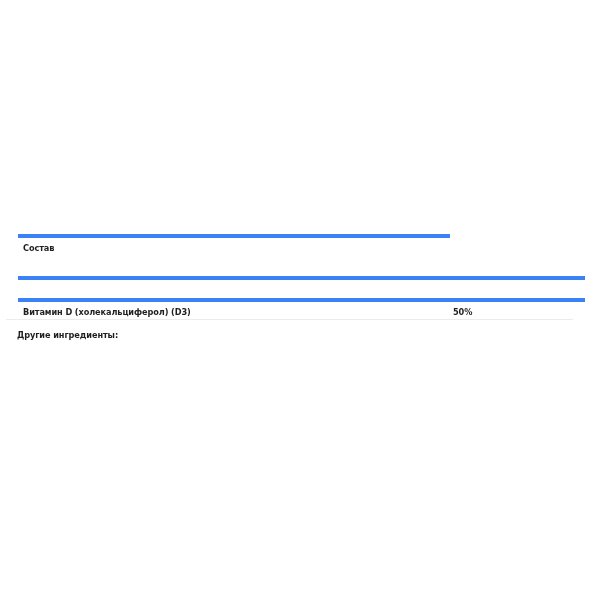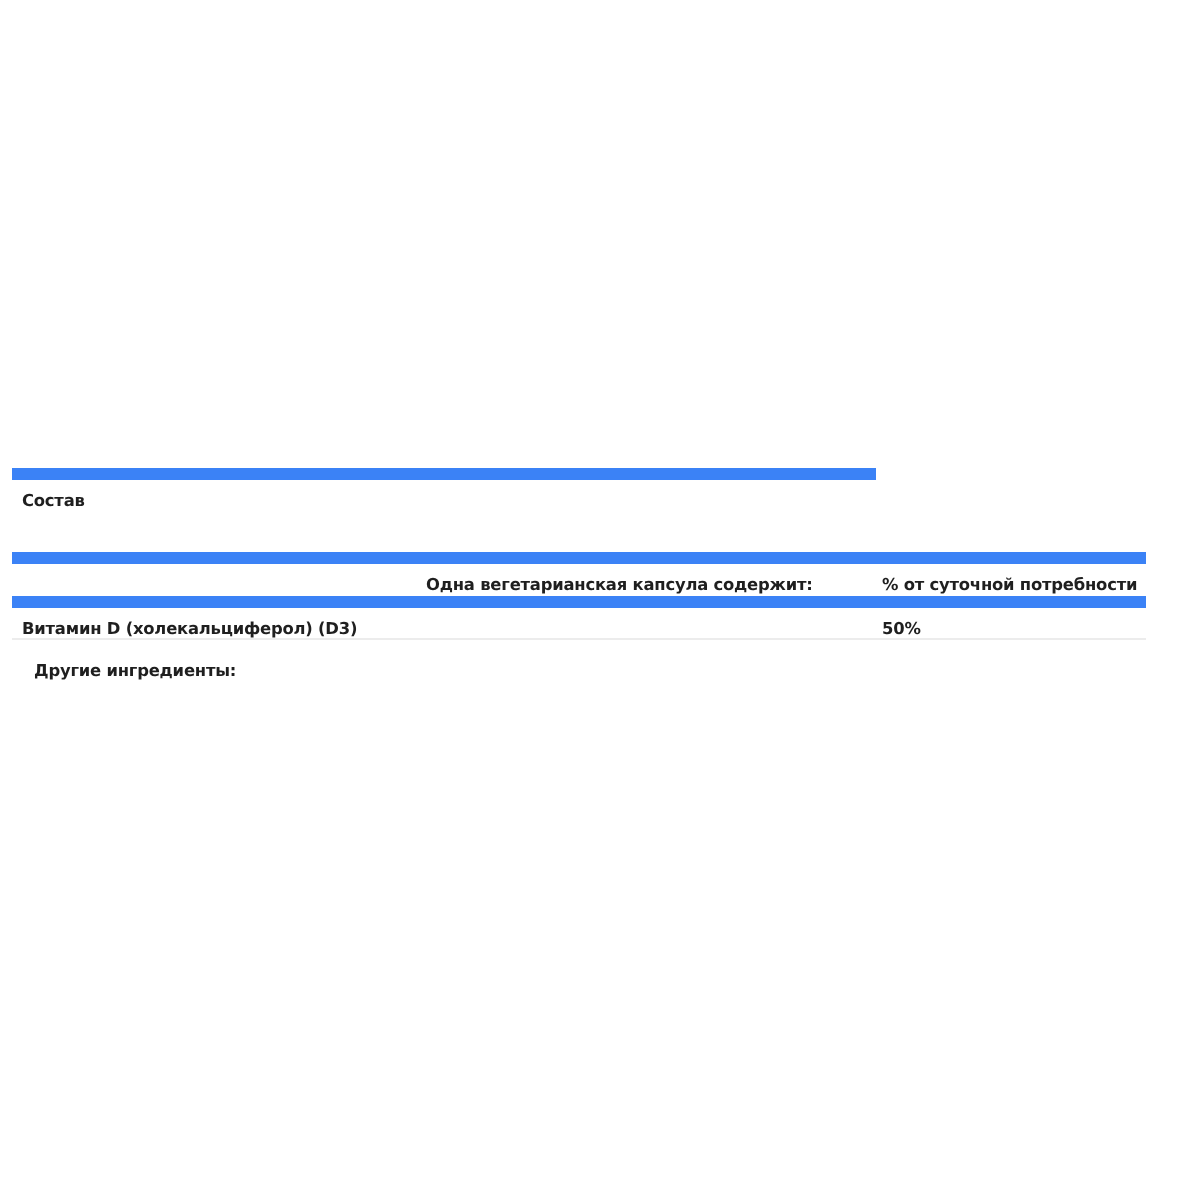--- a/index.html
+++ b/index.html
@@ -3,22 +3,22 @@
   <meta charset="utf-8">
   <style>
     html, body { margin: 0; padding: 0; background: #ffffff; }
     body {
       width: 600px; height: 600px; position: relative; overflow: hidden;
       font-family: "DejaVu Sans", sans-serif;
       color: #1f1f1f;
     }
     .doc { position: absolute; left: 0; top: 0; width: 600px; height: 600px; }
     .row {
-      position: absolute; left: 6px;
-      border-top: 6px solid #3b82f6;
+      position: absolute; left: 18px;
+      border-top: 4px solid #3b82f6;
       height: 21px;
       box-sizing: border-box;
     }
     .row.short { width: 432px; }
     .row.long { width: 567px; }
     .cell {
       position: absolute; top: 0; line-height: 21px;
       font-size: 8.2px; font-weight: bold; letter-spacing: -0.1px;
       white-space: nowrap;
     }
@@ -36,22 +36,20 @@
 
 <div class="doc">
 
   <div class="row short" style="top:234px;">
     <span class="cell c1">Состав</span>
   </div>
 
 
   <div class="row long" style="top:276px;">
     <span class="cell c1"></span>
-    <span class="cell c2">Одна вегетарианская капсула содержит:</span>
-    <span class="cell c3">% от суточной потребности</span>
   </div>
 
   <div class="row long" style="top:298px;">
     <span class="cell c1">Витамин D (холекальциферол) (D3)</span>
     <span class="cell c3">50%</span>
   </div>
 
   <div class="bottom-border"></div>
 
   <div class="label" style="top:330px;">Другие ингредиенты:</div>

